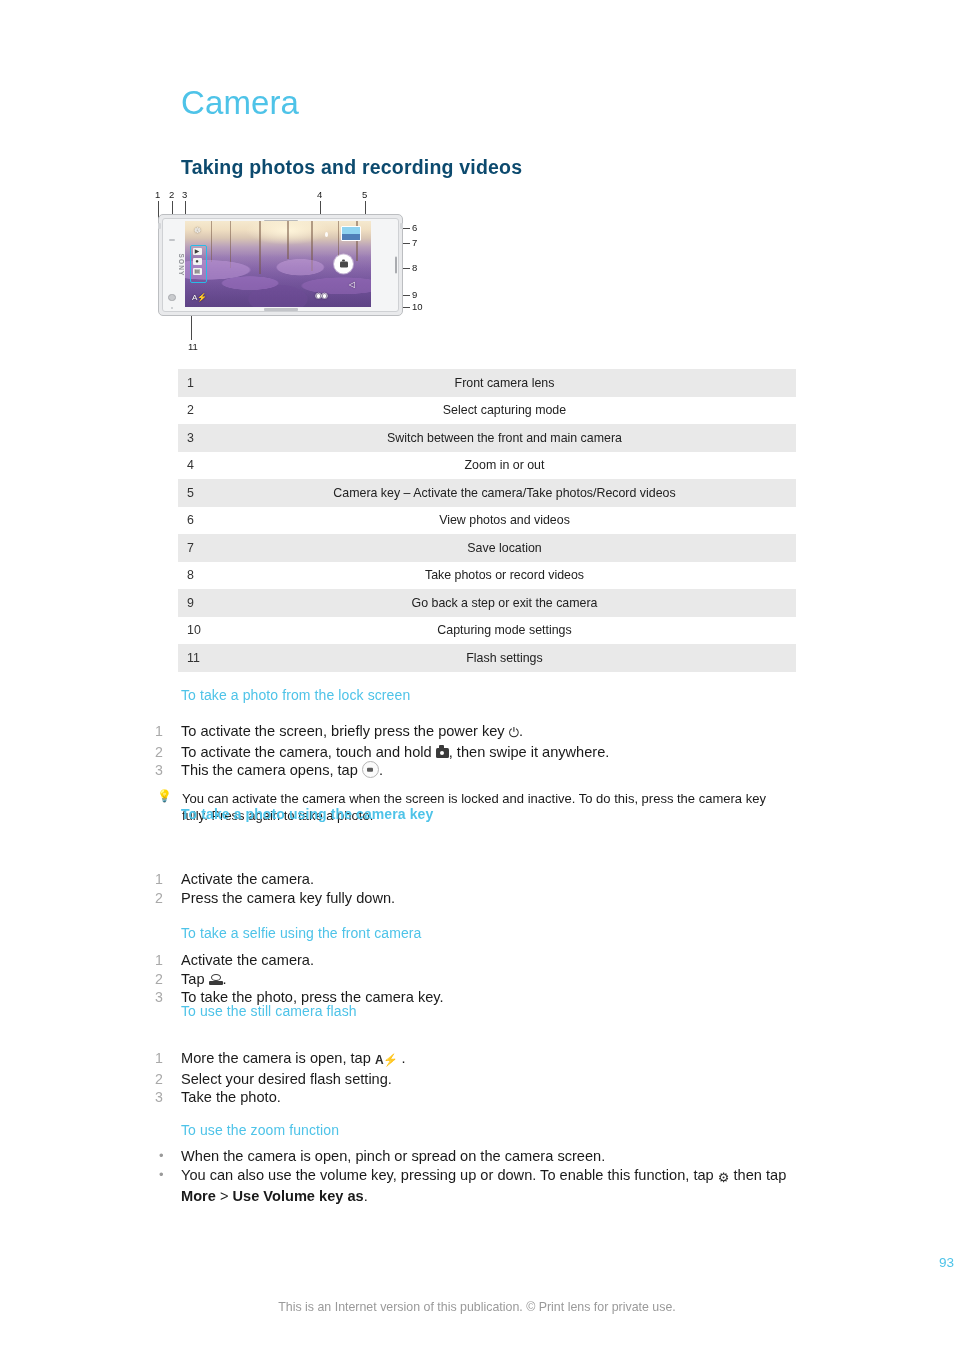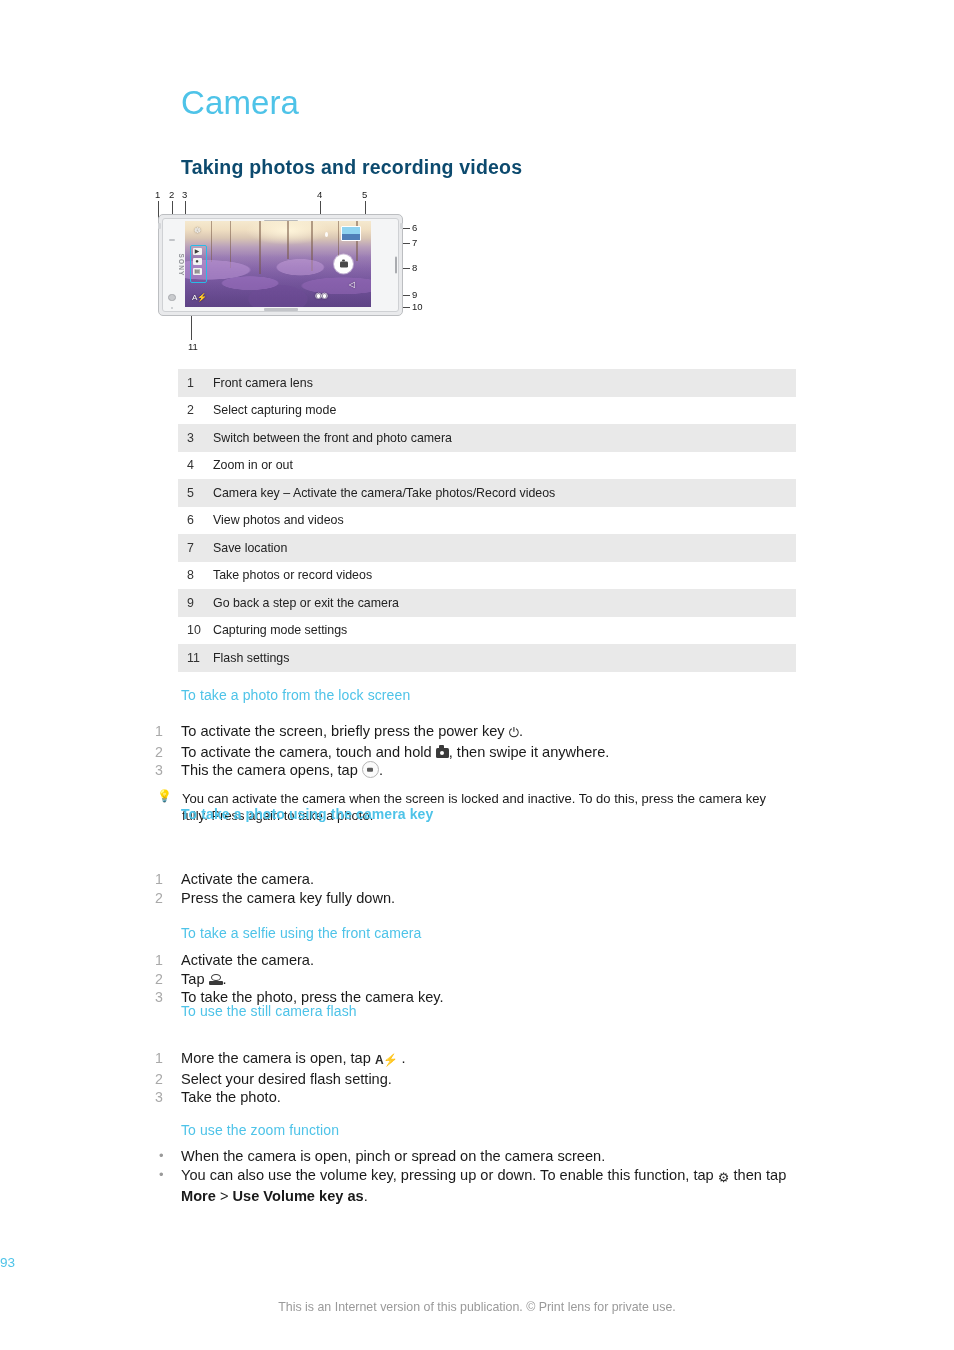--- a/index.html
+++ b/index.html
@@ -357,21 +357,21 @@
     color: #222222;
   }
   .legend-row.alt { background: #e9e9e9; }
   .legend-num {
     width: 35px;
     padding-left: 9px;
     box-sizing: border-box;
     font-size: 12.4px;
     color: #333333;
   }
-  .legend-text { flex: 1; }
+  .legend-text { flex: 1; text-align: center; }
 
   
   .proc-heading {
     position: absolute;
     left: 181px;
     font-size: 14px;
     color: #4ec3e8;
     letter-spacing: 0.1px;
   }
   .step-list {
@@ -498,21 +498,21 @@
     vertical-align: -1px;
     font-weight: bold;
   }
   .ic-gear { font-size: 13px; vertical-align: -2px; }
 
   
   .page-number {
     position: absolute;
     left: 0; right: 0;
     top: 1255px;
-    text-align: left;
+    text-align: right;
     font-size: 13.5px;
     color: #4ec3e8;
   }
   .footer-note {
     position: absolute;
     left: 0; right: 0;
     top: 1300px;
     text-align: center;
     font-size: 12.4px;
     color: #9a9a9a;
@@ -601,21 +601,21 @@
     <div class="legend-row alt">
       <div class="legend-num">1</div>
       <div class="legend-text">Front camera lens</div>
     </div>
     <div class="legend-row">
       <div class="legend-num">2</div>
       <div class="legend-text">Select capturing mode</div>
     </div>
     <div class="legend-row alt">
       <div class="legend-num">3</div>
-      <div class="legend-text">Switch between the front and photo camera</div>
+      <div class="legend-text">Switch between the front and main camera</div>
     </div>
     <div class="legend-row">
       <div class="legend-num">4</div>
       <div class="legend-text">Zoom in or out</div>
     </div>
     <div class="legend-row alt">
       <div class="legend-num">5</div>
       <div class="legend-text">Camera key – Activate the camera/Take photos/Record videos</div>
     </div>
     <div class="legend-row">

